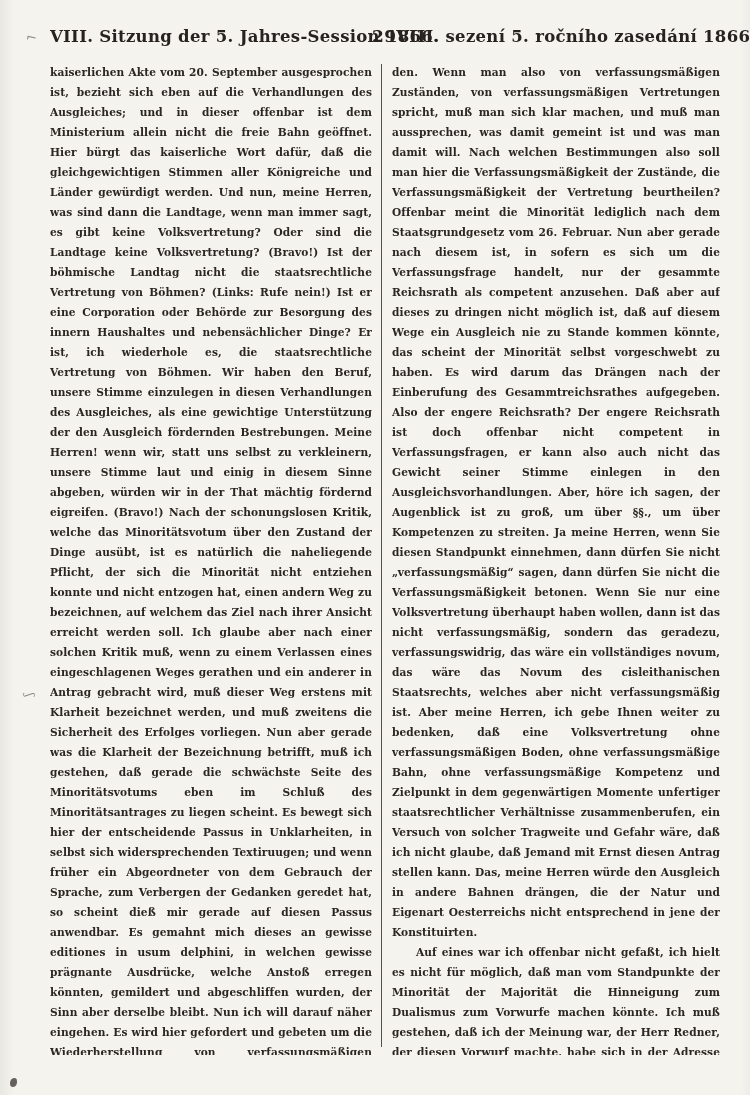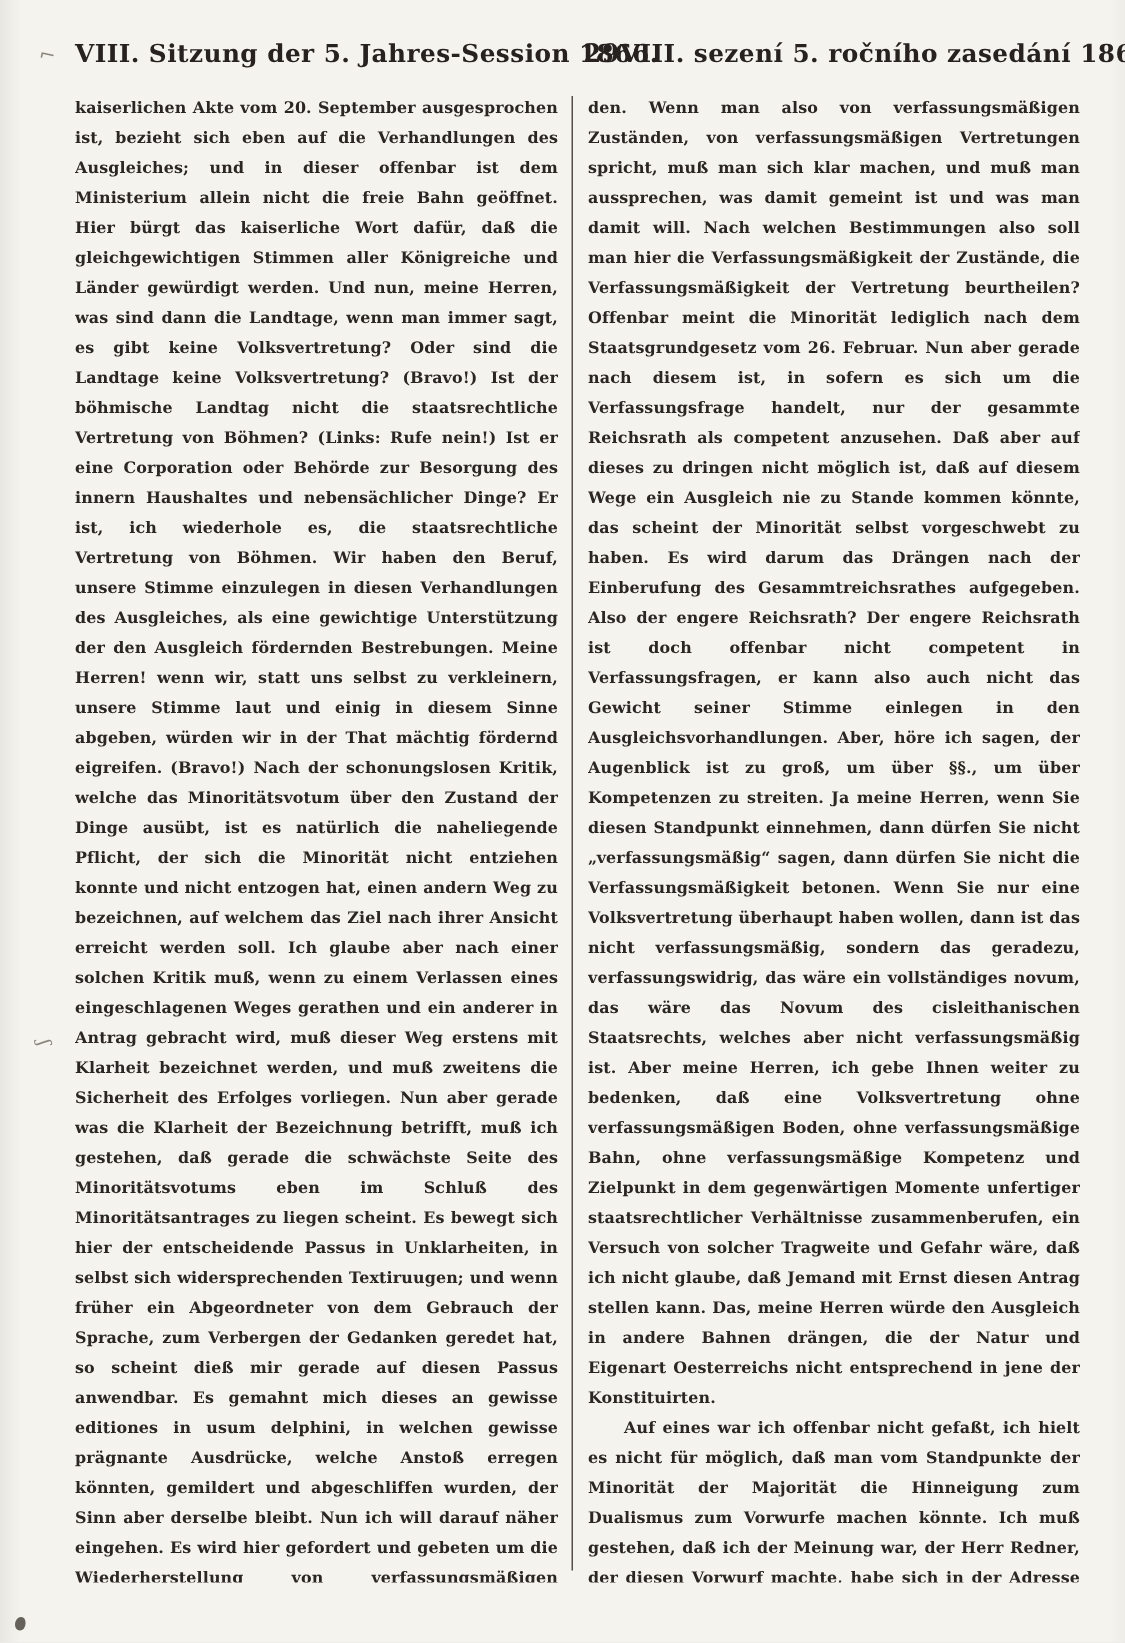--- a/index.html
+++ b/index.html
@@ -25,21 +25,21 @@
     left: 50px;
     right: 30px;
     display: flex;
     align-items: baseline;
     font-weight: bold;
     font-size: 16.5px;
     letter-spacing: 0.3px;
     white-space: nowrap;
   }
   .header .h-left  { width: 322px; text-align: center; }
-  .header .h-num   { width: 42px;  text-align: center; font-size: 17px; margin-left: 17px; }
+  .header .h-num   { width: 42px;  text-align: center; font-size: 17px; }
   .header .h-right { flex: 1;      text-align: center; }
   .content {
     position: absolute;
     top: 62px;
     left: 50px;
     right: 30px;
     bottom: 40px;
     display: flex;
   }
   .col {

